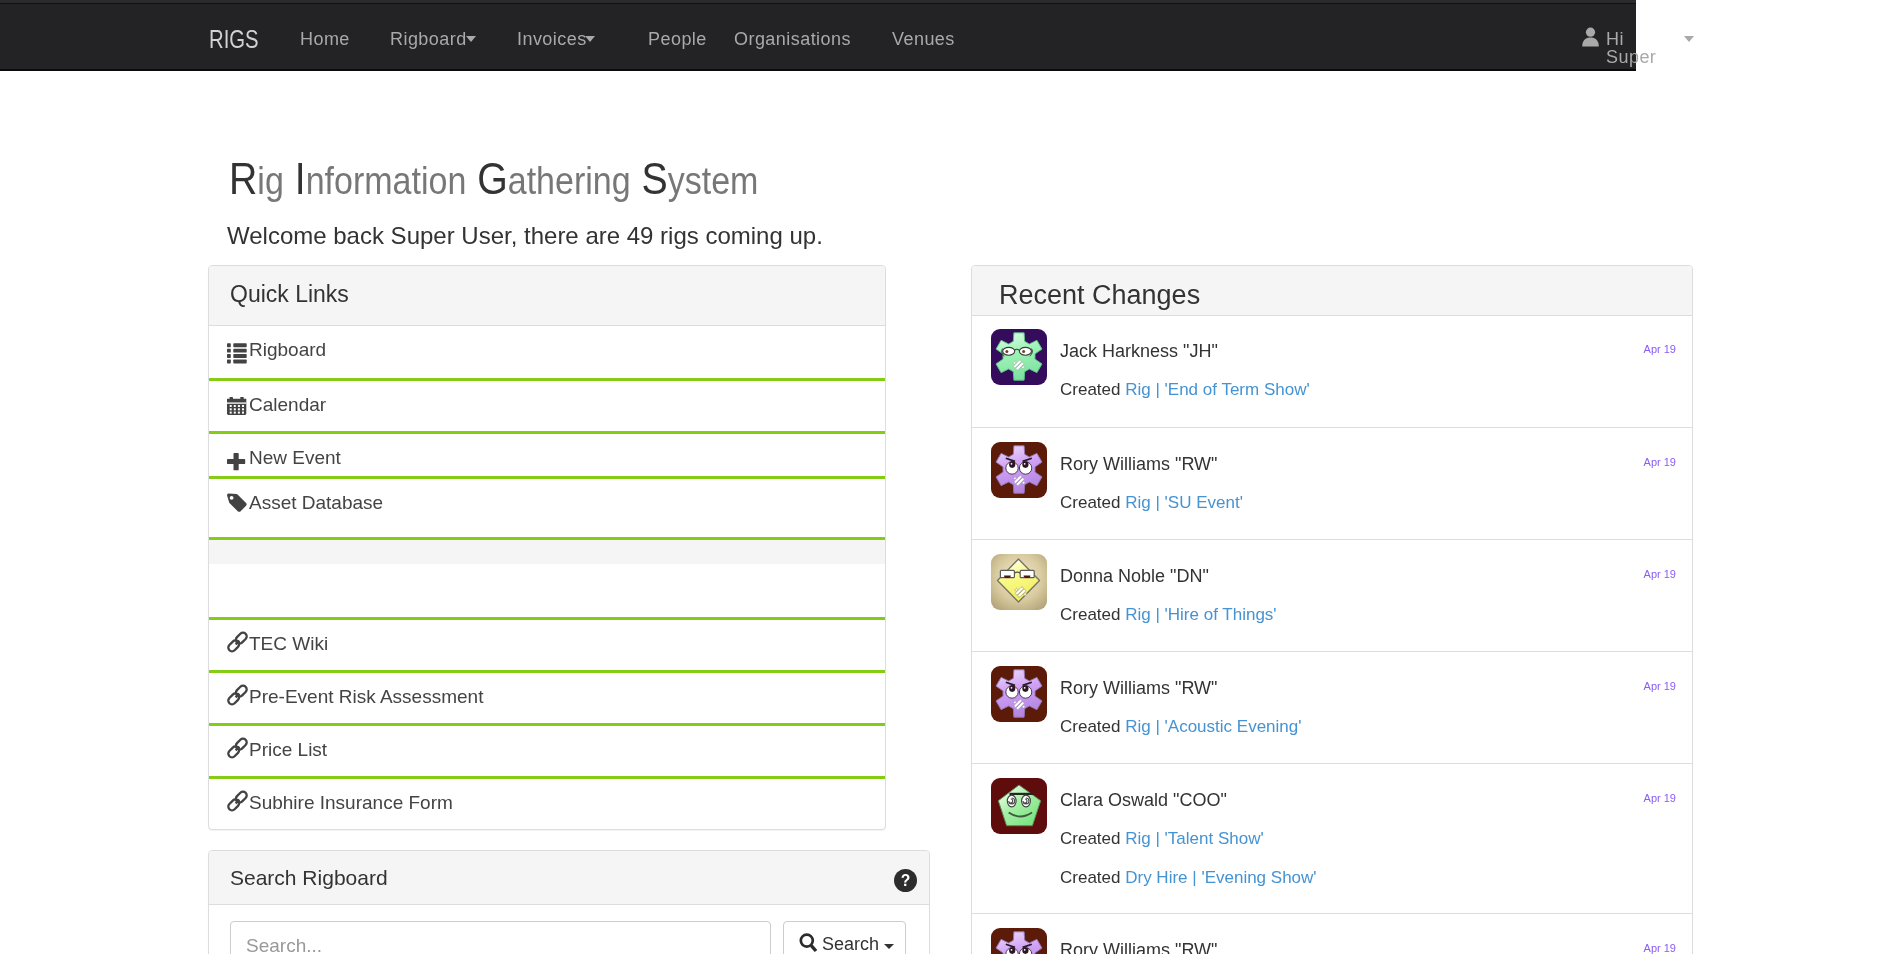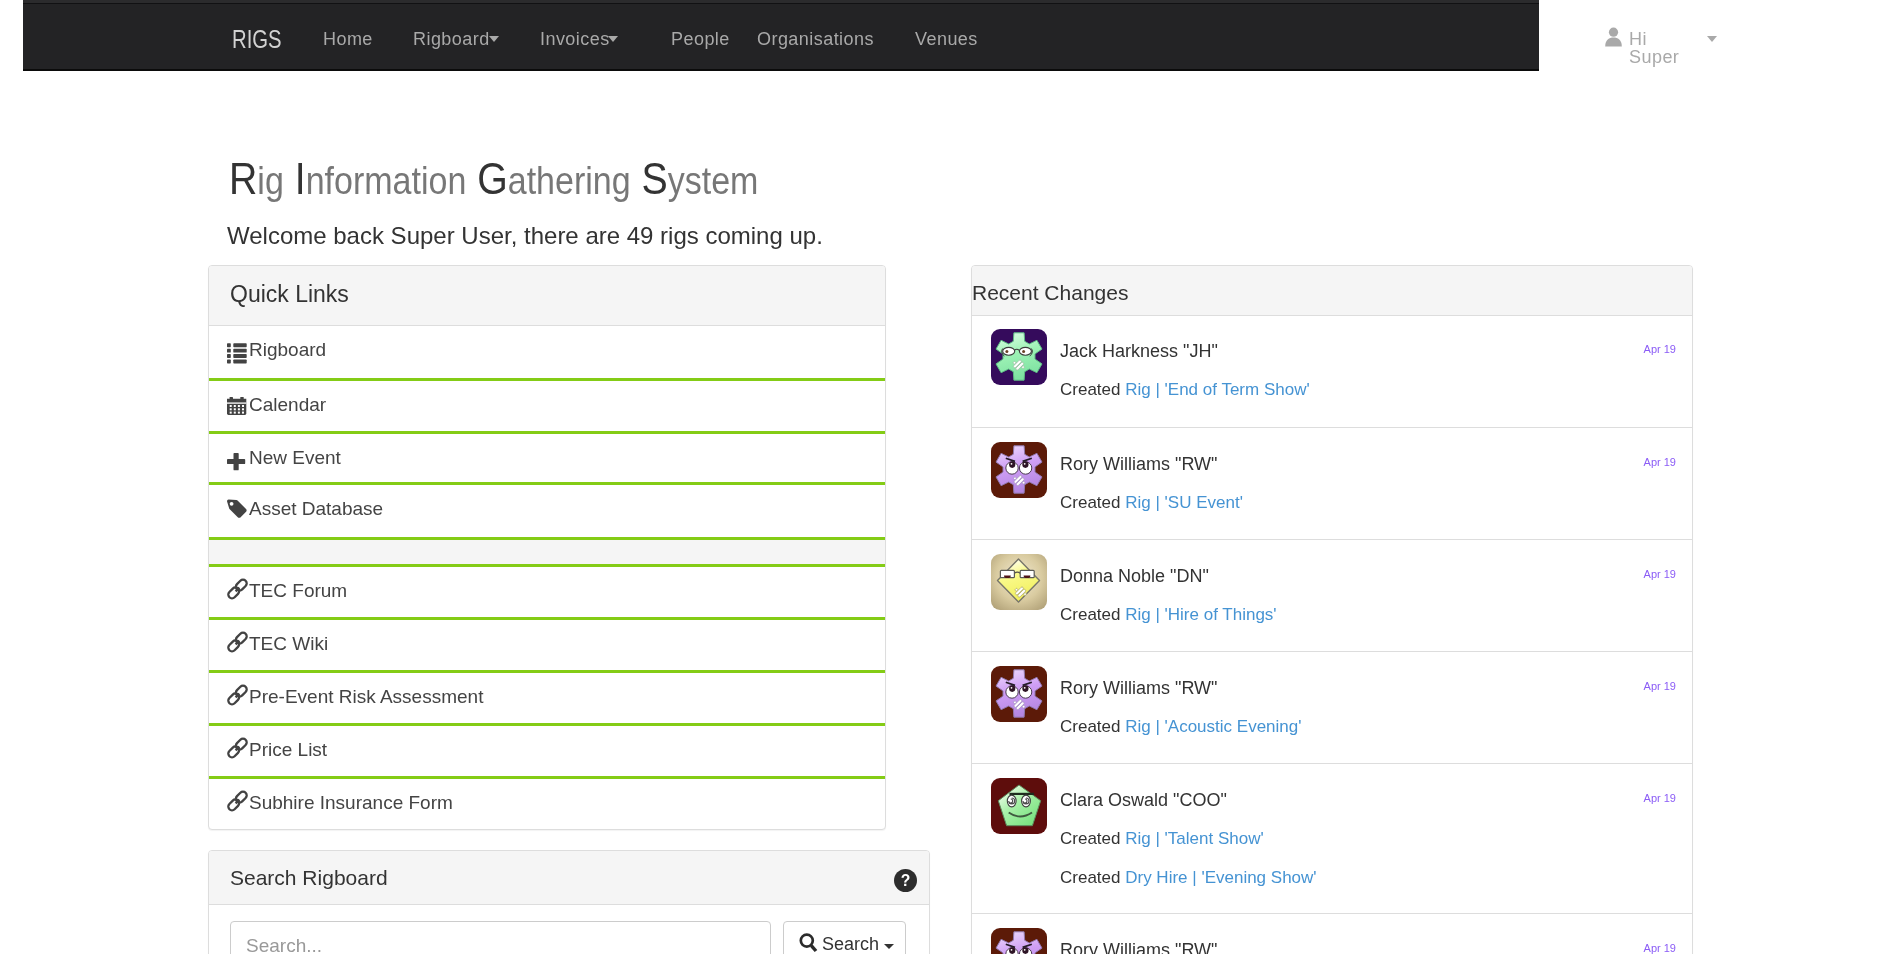--- a/index.html
+++ b/index.html
@@ -1,21 +1,21 @@
 <!DOCTYPE html>
 <html><head>
 <meta charset="utf-8">
 <style>
 * { margin:0; padding:0; box-sizing:border-box; }
 html,body { width:1903px; height:954px; overflow:hidden; background:#fff;
   font-family:"Liberation Sans", sans-serif; }
 .abs { position:absolute; }
-#navbar { position:absolute; left:0; top:0; width:1516px; height:71px;
+#navbar { position:absolute; left:0; top:0; width:1636px; height:71px;
   background:linear-gradient(to bottom, #2b2b2d 0px, #2b2b2d 3px, #111113 3px, #111113 4px,
-    #232325 4px, #232325 69px, #0b0b0b 69px, #0b0b0b 71px);margin-left:23px; }
+    #232325 4px, #232325 69px, #0b0b0b 69px, #0b0b0b 71px); }
 .brand { position:absolute; left:209px; top:26px; font-size:26px; line-height:1;
   color:#d2d2d2; transform:scaleX(0.78); transform-origin:left top; }
 .navlink { position:absolute; top:30px; font-size:18px; letter-spacing:0.45px; line-height:1; color:#a9a9a9; }
 .caret { position:absolute; width:0; height:0; border-left:5.5px solid transparent;
   border-right:5.5px solid transparent; border-top:6px solid #a9a9a9; top:36px; }
 
 #h1 { position:absolute; left:229px; top:156px; font-size:45px; line-height:1;
   color:#333; white-space:nowrap; }
 #h1 .inner { display:inline-block; transform:scaleX(0.872); transform-origin:left top; }
 #h1 small { font-size:39px; color:#777; }
@@ -103,38 +103,28 @@
         </g>
       </svg>
       <div class="lgtext">Calendar</div>
     </div>
   <div class="lgrow" style="top:165px; height:53px;">
       <svg class="licon" style="left:17.5px; top:19px;" width="19" height="18" viewBox="0 0 19 18">
         <path d="M6.5,0.6 a0.9,0.9 0 0 1 0.9,-0.6 h3.4 a0.9,0.9 0 0 1 0.9,0.6 v5.3 h5.6 a0.9,0.9 0 0 1 0.9,0.9 v3.4 a0.9,0.9 0 0 1 -0.9,0.9 h-5.6 v5.3 a0.9,0.9 0 0 1 -0.9,0.9 h-3.4 a0.9,0.9 0 0 1 -0.9,-0.9 v-5.3 h-5.6 a0.9,0.9 0 0 1 -0.9,-0.9 v-3.4 a0.9,0.9 0 0 1 0.9,-0.9 h5.6 Z" fill="#434343"></path>
       </svg>
       <div class="lgtext">New Event</div>
     </div>
-  <div class="lgrow" style="top:216px; height:53px;">
+  <div class="lgrow" style="top:210px; height:53px;">
       <svg class="licon" style="left:17.5px; top:13px;" width="20" height="21" viewBox="0 0 20 21">
         <path d="M0,3.2 a1.6,1.6 0 0 1 1.6,-1.6 l7.8,0.5 a2.2,2.2 0 0 1 1.4,0.6 l8 8 a2.4,2.4 0 0 1 0,3.4 l-4.9,4.9 a2.4,2.4 0 0 1 -3.4,0 l-8,-8 a2.2,2.2 0 0 1 -0.6,-1.4 Z" fill="#434343"></path>
         <circle cx="4.6" cy="5.8" r="1.9" fill="#fff"></circle>
       </svg>
       <div class="lgtext">Asset Database</div>
     </div>
   <div class="lgrow" style="top:271px; height:27px; background:#f5f5f5;"></div>
-  <div class="lgrow" style="top:298px; height:53px;">
-      <svg class="licon" style="left:17.5px; top:11px;" width="21" height="22" viewBox="0 0 21 22">
-        <g fill="none" stroke="#434343" stroke-width="2.3">
-          <rect x="0.6" y="11.2" width="12.2" height="7.4" rx="3.7" transform="rotate(-45 6.7 14.9)"></rect>
-          <rect x="8.2" y="3.4" width="12.2" height="7.4" rx="3.7" transform="rotate(-45 14.3 7.1)"></rect>
-          <line x1="8.6" y1="13.4" x2="12.4" y2="9.6"></line>
-        </g>
-      </svg>
-      <div class="lgtext">TEC Forum</div>
-    </div>
   <div class="lgrow" style="top:351px; height:53px;">
       <svg class="licon" style="left:17.5px; top:11px;" width="21" height="22" viewBox="0 0 21 22">
         <g fill="none" stroke="#434343" stroke-width="2.3">
           <rect x="0.6" y="11.2" width="12.2" height="7.4" rx="3.7" transform="rotate(-45 6.7 14.9)"></rect>
           <rect x="8.2" y="3.4" width="12.2" height="7.4" rx="3.7" transform="rotate(-45 14.3 7.1)"></rect>
           <line x1="8.6" y1="13.4" x2="12.4" y2="9.6"></line>
         </g>
       </svg>
       <div class="lgtext">TEC Wiki</div>
     </div>
@@ -186,21 +176,21 @@
       <circle cx="7.8" cy="7.6" r="6" fill="none" stroke="#2b2b2b" stroke-width="2.7"></circle>
       <line x1="12.3" y1="12.6" x2="17" y2="18" stroke="#2b2b2b" stroke-width="3.4"></line>
     </svg>
     <div class="abs" style="left:38px; top:12px; font-size:18px; color:#333;">Search</div>
     <div class="caret" style="left:100px; top:22px; border-top-color:#333; border-left-width:5px; border-right-width:5px; border-top-width:5.5px;"></div>
   </div>
 </div>
 
 <div class="panel" style="left:971px; top:265px; width:722px; height:800px;">
   <div class="phead" style="height:50px;">
-      <div class="ptitle" style="top:16px; left:0; font-size:21px;">Recent Changes</div>
+      <div class="ptitle" style="top:16px; left:27px; font-size:27px;">Recent Changes</div>
     </div>
   <div class="mitem" style="top:49px; height:112px; border-top:none;">
     <svg class="avatar" viewBox="0 0 56 56">
         <defs>
 <linearGradient id="gg" x1="0" y1="0" x2="0.25" y2="1">
             <stop offset="0" stop-color="#e0ffe8"></stop>
             <stop offset="0.5" stop-color="#9df2b5"></stop>
             <stop offset="1" stop-color="#7fe2a2"></stop>
           </linearGradient>
 </defs>

